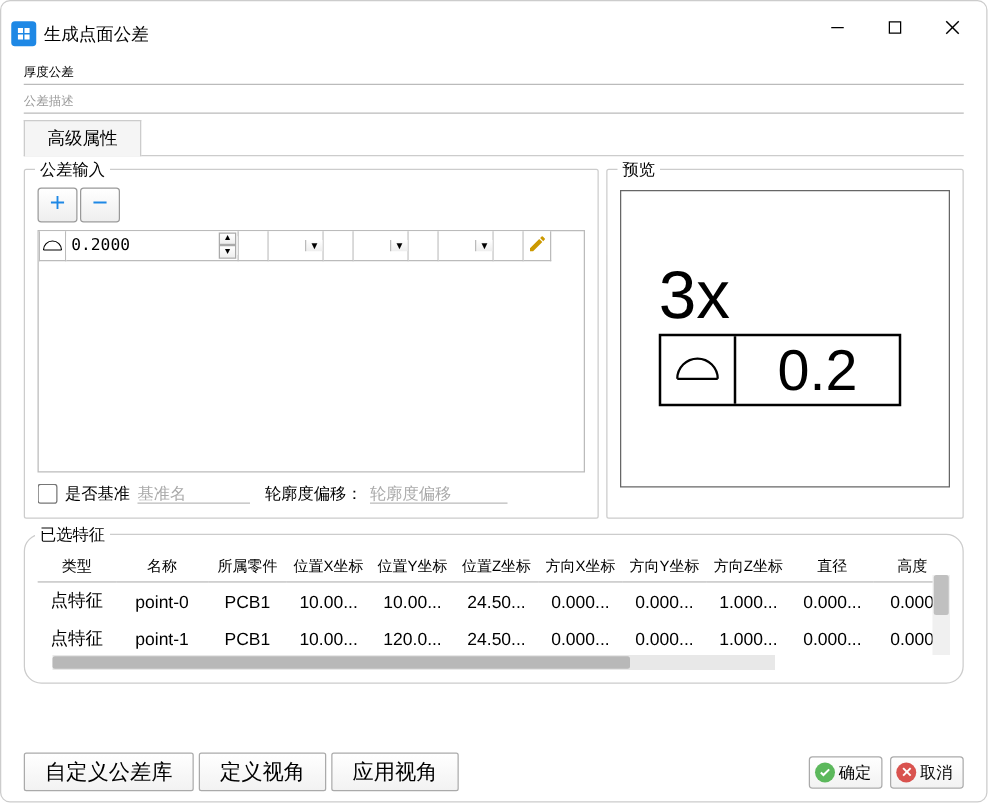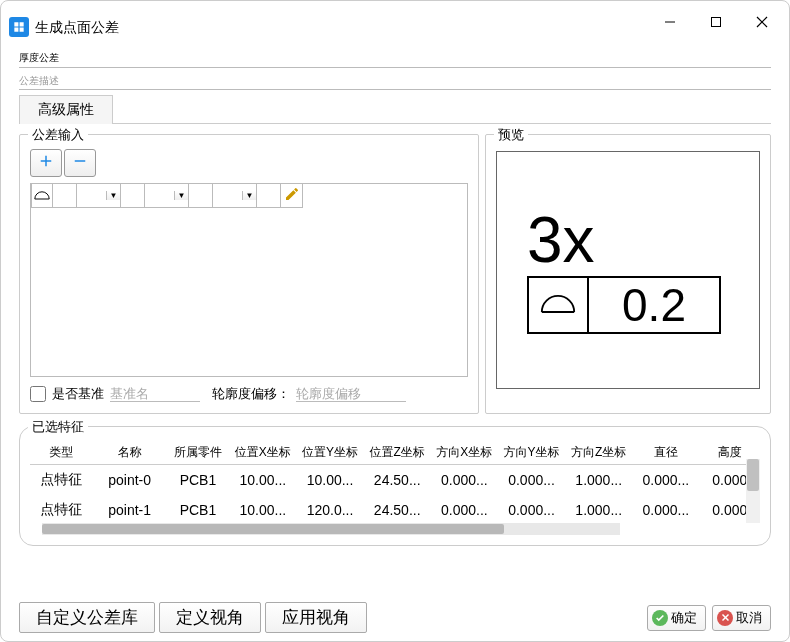--- a/index.html
+++ b/index.html
@@ -58,21 +58,21 @@
 
 .basis-row { display: flex; align-items: center; gap: 6px; margin-top: 8px; font-size: 14px; }
 .basis-row input[type="checkbox"] { width: 16px; height: 16px; }
 .basis-row .txt-in { border: none; border-bottom: 1px solid #bbb; width: 90px; background: transparent; font-size:13px; }
 .basis-row .txt-in::placeholder { color: #aaa; }
 .basis-row .offset-in { width: 110px; }
 
 
 .preview-canvas { border: 1px solid #666; background: #fff; height: 238px; position: relative; margin-top: 2px;}
 .preview-content { position: absolute; top: 56px; left: 30px; }
-.preview-3x { font-size: 64px; font-family: Arial, sans-serif; line-height:1; margin-bottom: 4px; }
+.preview-3x { font-size: 54px; font-family: Arial, sans-serif; line-height:1; margin-bottom: 4px; }
 .preview-frame { display: flex; border: 2px solid #000; height: 58px;}
 .preview-sym { width: 60px; display: flex; align-items:center; justify-content:center; border-right:2px solid #000; }
 .preview-sym svg { width:36px; height:22px; }
 .preview-val { width: 130px; display:flex; align-items:center; justify-content:center; font-size:46px; font-family: Arial, sans-serif; }
 
 
 .features-group { margin: 12px 18px 0 18px; border: 1px solid #ccc; border-radius: 14px; position: relative; padding: 14px 10px 10px 10px; }
 .features-group .legend { position: absolute; top: -9px; left: 8px; background: #fff; padding: 0 4px; }
 .feat-table-wrap { height: 94px; overflow: hidden; position: relative; }
 .feat-table { width: 100%; border-collapse: collapse; table-layout: fixed; }
@@ -150,20 +150,27 @@
             </svg></span>
       </div>
     </div>
     <div class="tol-list">
       <div class="tol-row">
         <div class="tol-cell sym-cell">
           <span><svg viewBox="0 0 20 12" width="16" height="10">
                 <path d="M1 11 A9 9 0 0 1 19 11" fill="none" stroke="#000" stroke-width="1.2"></path>
                 <line x1="1" y1="11" x2="19" y2="11" stroke="#000" stroke-width="1.2"></line>
               </svg></span>
+        </div>
+        <div class="tol-cell val-cell">
+          <input type="text" value="0.2000" style="">
+          <div class="spin">
+            <div>▲</div>
+            <div>▼</div>
+          </div>
         </div>
         <div class="tol-cell sm-cell"></div>
         <div class="tol-cell drop-cell">
             <div class="dd"></div>
             <div class="dd-arrow">▼</div>
           </div>
         <div class="tol-cell sm-cell"></div>
         <div class="tol-cell drop-cell">
             <div class="dd"></div>
             <div class="dd-arrow">▼</div>

